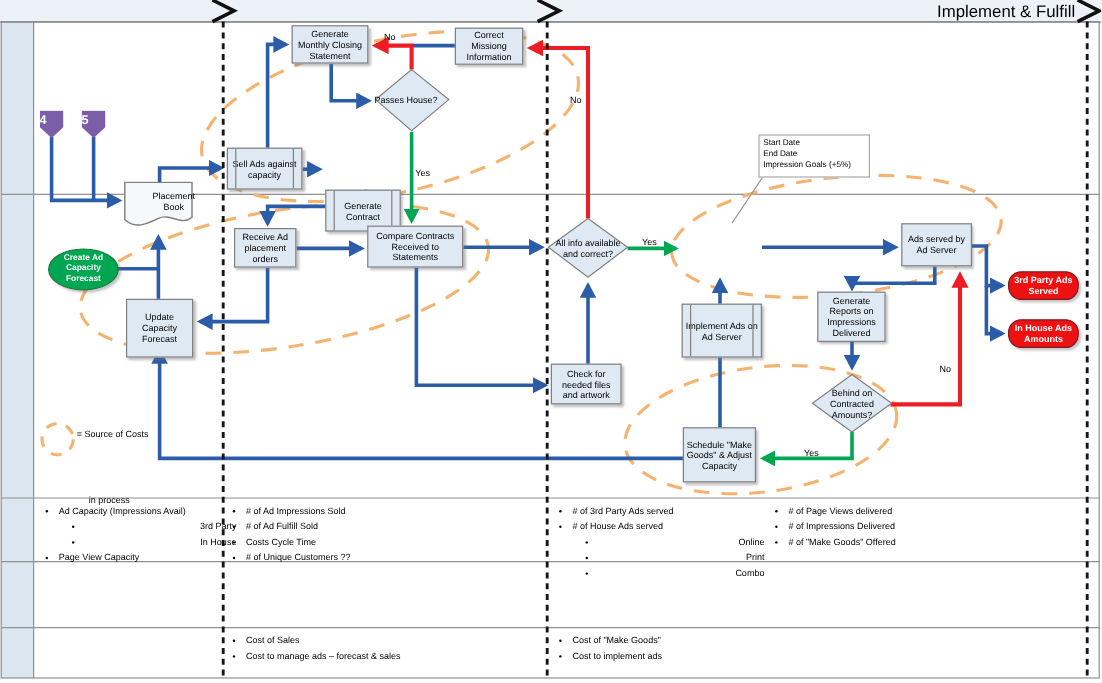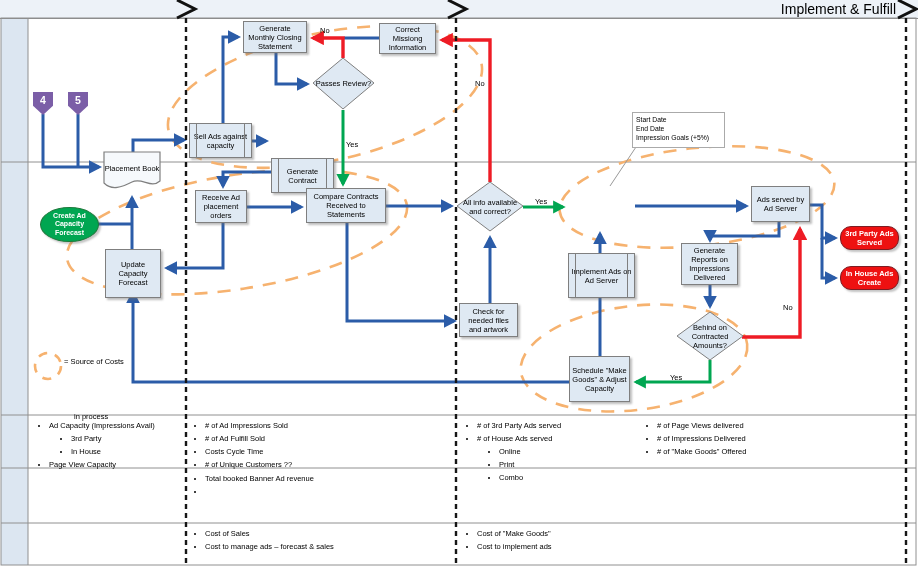--- a/index.html
+++ b/index.html
@@ -7,52 +7,52 @@
         font-family:"Liberation Sans",sans-serif;color:#000;}
   
   .banner{position:absolute;left:0;top:0;width:918px;height:18px;background:#edf2f8;
           border-bottom:1px solid #8a8a8a;z-index:1;}
   .banner-title{position:absolute;top:1px;right:22px;font-size:14px;color:#000;z-index:4;}
   
   .left-strip{position:absolute;left:1px;top:18px;width:27px;height:547px;background:#dce6f1;z-index:0;}
   
   svg.layer{position:absolute;left:0;top:0;z-index:2;}
   
-  .node{position:absolute;z-index:3;display:flex;align-items:center;justify-content:center;
+  .node{position:absolute;z-index:3;display:flex;align-items:center;justify-content:flex-start;
         text-align:center;font-size:7.5px;line-height:1.2;}
   .rectn{background:#dfe9f3;border:1px solid #7f7f7f;box-shadow:2px 2px 2px rgba(110,110,110,.45);
          padding:1px 2px;box-sizing:border-box;}
   .predef{position:relative;}
   .predef::before,.predef::after{content:"";position:absolute;top:0;bottom:0;width:0;
          border-left:1px solid #7f7f7f;}
   .predef::before{left:6px;} .predef::after{right:6px;}
   .diam{background:transparent;border:none;box-shadow:none;}
   .diam svg{position:absolute;left:0;top:0;}
   .diam .dshape{fill:#dfe9f3;stroke:#7f7f7f;stroke-width:1;}
   .diam span{position:relative;z-index:1;}
   .docn{background:transparent;border:none;box-shadow:none;}
   .docn svg{position:absolute;left:0;top:0;}
   .docn .dpath{fill:#f6f9fc;stroke:#7f7f7f;stroke-width:1.2;}
-  .docn span{position:relative;z-index:1;margin-top:-6px;}
+  .docn span{position:relative;z-index:1;margin-top:-6px;padding-left:24px;}
   .ovalg{background:#00a651;border:1.5px solid #1e7a3c;border-radius:50%;
          color:#fff;font-weight:bold;font-size:7px;box-shadow:2px 2px 2px rgba(110,110,110,.4);}
   .stad{background:#ee1111;border:1.5px solid #7d1d23;border-radius:11px;color:#fff;
         font-weight:bold;font-size:7.5px;box-shadow:2px 2px 2px rgba(110,110,110,.4);}
   .pent{background:#7b5ea7;color:#fff;font-weight:bold;font-size:10.5px;
         clip-path:polygon(0 0,100% 0,100% 60%,50% 100%,0 60%);align-items:flex-start;padding-top:2px;box-sizing:border-box;}
   .callout{background:#fff;border:1px solid #aaa;text-align:left;font-size:6.8px;line-height:1.35;
            padding:2px 3px;box-sizing:border-box;white-space:pre-line;justify-content:flex-start;align-items:flex-start;}
   
   .elbl{position:absolute;z-index:4;font-size:7.5px;color:#000;}
   .legend-text{position:absolute;left:64px;top:357px;z-index:3;font-size:7.5px;line-height:1.35;}
   .legend-text .l2{padding-left:10px;margin-top:45px;}
   
   .mlist{position:absolute;z-index:3;margin:0;padding-left:13px;font-size:7.5px;}
   .mlist li{line-height:13px;list-style-type:disc;}
-  .mlist li.l1{margin-left:22px;}
+  .mlist li.l1{margin-left:22px;text-align:right;}
 </style>
 </head>
 <body>
 
 <div class="page">
 
   <div class="banner"></div>
   <div class="banner-title">Implement &amp; Fulfill</div>
   <div class="left-strip"></div>
 
@@ -169,21 +169,21 @@
     </div>
 
   <div class="node rectn" style="left:243px;top:21px;width:64px;height:32px;">
     <span>Generate Monthly Closing Statement</span>
     </div>
 
   <div class="node diam" style="left:312px;top:57px;width:63px;height:53px;">
     <svg width="63" height="53">
         <polygon class="dshape" points="31,1 62,26 31,52 1,26"></polygon>
       </svg>
-    <span>Passes Review?</span>
+    <span>Passes House?</span>
     </div>
 
   <div class="node rectn" style="left:379px;top:23px;width:57px;height:31px;">
     <span>Correct Missiong Information</span>
     </div>
 
   <div class="node rectn" style="left:195px;top:190px;width:52px;height:33px;">
     <span>Receive Ad placement orders</span>
     </div>
 
@@ -228,21 +228,21 @@
 
   <div class="node rectn" style="left:569px;top:356px;width:61px;height:46px;">
     <span>Schedule "Make Goods" &amp; Adjust Capacity</span>
     </div>
 
   <div class="node stad" style="left:840px;top:226px;width:57px;height:22px;">
     <span>3rd Party Ads Served</span>
     </div>
 
   <div class="node stad" style="left:840px;top:266px;width:57px;height:22px;">
-    <span>In House Ads Create</span>
+    <span>In House Ads Amounts</span>
     </div>
 
   <div class="elbl" style="left:320px;top:26px;">No</div>
   <div class="elbl" style="left:346px;top:140px;">Yes</div>
   <div class="elbl" style="left:475px;top:79px;">No</div>
   <div class="elbl" style="left:535px;top:197px;">Yes</div>
   <div class="elbl" style="left:783px;top:303px;">No</div>
   <div class="elbl" style="left:670px;top:373px;">Yes</div>
 
   <div class="legend-text">
@@ -267,24 +267,20 @@
     <li># of House Ads served</li>
     <li class="l1">Online</li>
     <li class="l1">Print</li>
     <li class="l1">Combo</li>
   </ul>
   <ul class="mlist" style="left:644px;top:419px;width:160px;">
     <li># of Page Views delivered</li>
     <li># of Impressions Delivered</li>
     <li># of "Make Goods" Offered</li>
   </ul>
-  <ul class="mlist" style="left:192px;top:472px;width:220px;">
-    <li>Total booked Banner Ad revenue</li>
-    <li></li>
-  </ul>
   <ul class="mlist" style="left:192px;top:527px;width:230px;">
     <li>Cost of Sales</li>
     <li>Cost to manage ads – forecast &amp; sales</li>
   </ul>
   <ul class="mlist" style="left:464px;top:527px;width:200px;">
     <li>Cost of "Make Goods"</li>
     <li>Cost to implement ads</li>
   </ul>
 
 </div>

